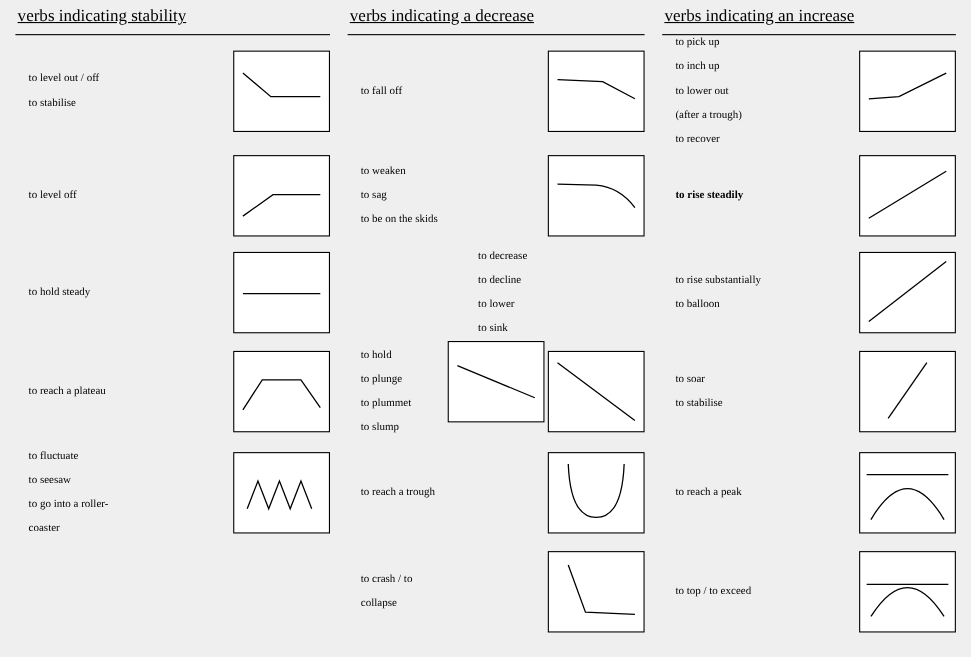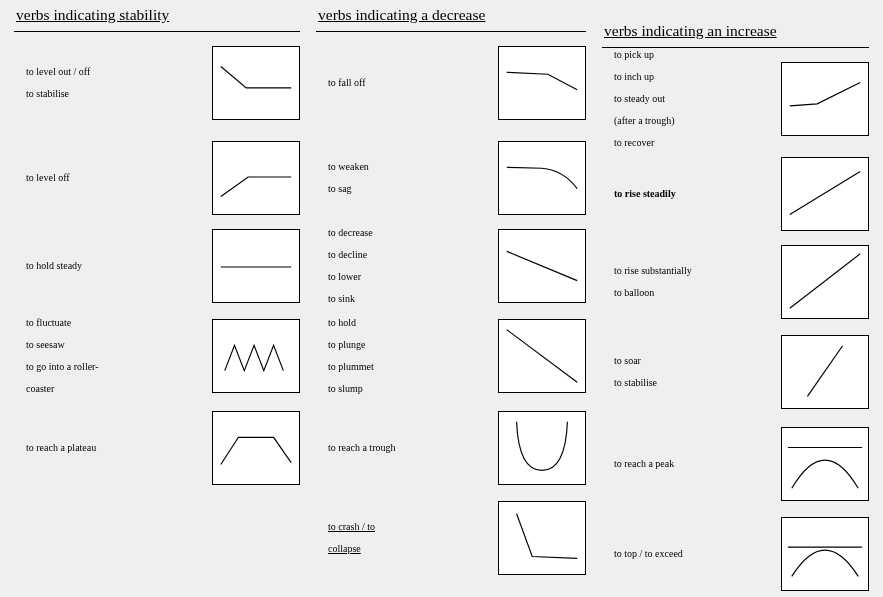--- a/index.html
+++ b/index.html
@@ -26,21 +26,21 @@
     width: 100%;
     height: 100%;
     box-sizing: border-box;
   }
   .col {
     box-sizing: border-box;
     position: relative;
   }
   .col-stability { width: 286px; }
   .col-decrease  { width: 286px; padding-left: 16px; }
-  .col-increase  { width: 283px; padding-left: 16px; margin-top: 16px; }
+  .col-increase  { width: 283px; padding-left: 16px; }
 
   .col-header {
     font-size: 15.5px;
     padding: 6px 0 7px 2px;
     border-bottom: 1px solid #000;
     white-space: nowrap;
     text-decoration: underline;
   }
 
   .rows {
@@ -108,43 +108,43 @@
           </div>
           <div class="fig">
             <svg viewBox="0 0 88 74" preserveAspectRatio="none">
               <polyline points="8,38 80,38" fill="none" stroke="#000" stroke-width="1.2"></polyline>
             </svg>
           </div>
         </div>
 
         <div class="row" style="height:92px;">
           <div class="verbs">
+            <div class="v">to reach a plateau</div>
+          </div>
+          <div class="fig">
+            <svg viewBox="0 0 88 74" preserveAspectRatio="none">
+              <polyline points="8,54 26,26 62,26 80,52" fill="none" stroke="#000" stroke-width="1.2"></polyline>
+            </svg>
+          </div>
+        </div>
+
+        <div class="row" style="height:92px;">
+          <div class="verbs">
             <div class="v">to fluctuate</div>
             <div class="v">to seesaw</div>
             <div class="v">to go into a roller-</div>
             <div class="v">coaster</div>
           </div>
           <div class="fig">
             <svg viewBox="0 0 88 74" preserveAspectRatio="none">
               <polyline points="12,52 22,26 32,52 42,26 52,52 62,26 72,52" fill="none" stroke="#000" stroke-width="1.2"></polyline>
             </svg>
           </div>
         </div>
 
-        <div class="row" style="height:92px;">
-          <div class="verbs">
-            <div class="v">to reach a plateau</div>
-          </div>
-          <div class="fig">
-            <svg viewBox="0 0 88 74" preserveAspectRatio="none">
-              <polyline points="8,54 26,26 62,26 80,52" fill="none" stroke="#000" stroke-width="1.2"></polyline>
-            </svg>
-          </div>
-        </div>
-
       </div>
     </div>
 
     <div class="col col-decrease">
       <div class="col-header">verbs indicating a decrease</div>
       <div class="rows">
 
         <div class="row" style="height:101px;">
           <div class="verbs">
             <div class="v">to fall off</div>
@@ -153,29 +153,30 @@
             <svg viewBox="0 0 88 74" preserveAspectRatio="none">
               <polyline points="8,26 50,28 80,44" fill="none" stroke="#000" stroke-width="1.2"></polyline>
             </svg>
           </div>
         </div>
 
         <div class="row" style="height:89px;">
           <div class="verbs">
             <div class="v">to weaken</div>
             <div class="v">to sag</div>
+            <div class="v">to be on the skids</div>
           </div>
           <div class="fig">
             <svg viewBox="0 0 88 74" preserveAspectRatio="none">
               <path d="M8,26 L44,27 Q66,29 80,48" fill="none" stroke="#000" stroke-width="1.2"></path>
             </svg>
           </div>
         </div>
 
-        <div class="row" style="height:88px;">
+        <div class="row" style="height:88px;flex-direction:column;">
           <div class="verbs">
             <div class="v">to decrease</div>
             <div class="v">to decline</div>
             <div class="v">to lower</div>
             <div class="v">to sink</div>
           </div>
           <div class="fig">
             <svg viewBox="0 0 88 74" preserveAspectRatio="none">
               <polyline points="8,22 80,52" fill="none" stroke="#000" stroke-width="1.2"></polyline>
             </svg>
@@ -200,21 +201,21 @@
           <div class="verbs">
             <div class="v">to reach a trough</div>
           </div>
           <div class="fig">
             <svg viewBox="0 0 88 74" preserveAspectRatio="none">
               <path d="M18,10 Q20,60 44,60 Q68,60 70,10" fill="none" stroke="#000" stroke-width="1.2"></path>
             </svg>
           </div>
         </div>
 
-        <div class="row" style="height:88px;text-decoration:underline;">
+        <div class="row" style="height:88px;">
           <div class="verbs">
             <div class="v">to crash / to</div>
             <div class="v">collapse</div>
           </div>
           <div class="fig">
             <svg viewBox="0 0 88 74" preserveAspectRatio="none">
               <polyline points="18,12 34,56 80,58" fill="none" stroke="#000" stroke-width="1.2"></polyline>
             </svg>
           </div>
         </div>
@@ -223,21 +224,21 @@
     </div>
 
     <div class="col col-increase">
       <div class="col-header">verbs indicating an increase</div>
       <div class="rows">
 
         <div class="row" style="height:101px;">
           <div class="verbs">
             <div class="v">to pick up</div>
             <div class="v">to inch up</div>
-            <div class="v">to steady out</div>
+            <div class="v">to lower out</div>
             <div class="v">(after a trough)</div>
             <div class="v">to recover</div>
           </div>
           <div class="fig">
             <svg viewBox="0 0 88 74" preserveAspectRatio="none">
               <polyline points="8,44 36,42 80,20" fill="none" stroke="#000" stroke-width="1.2"></polyline>
             </svg>
           </div>
         </div>
 

